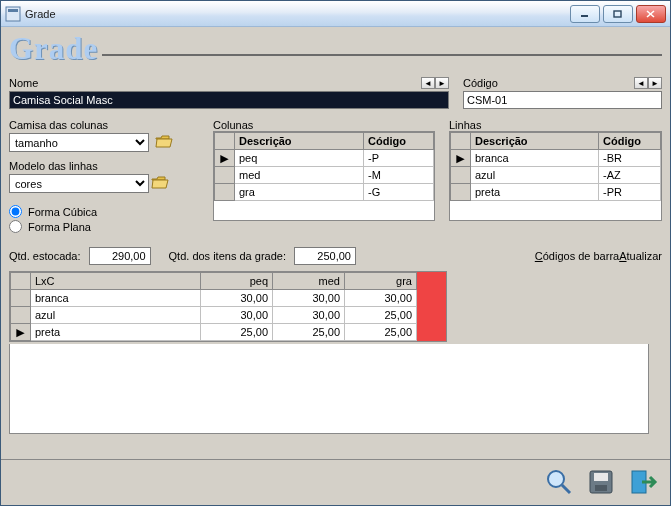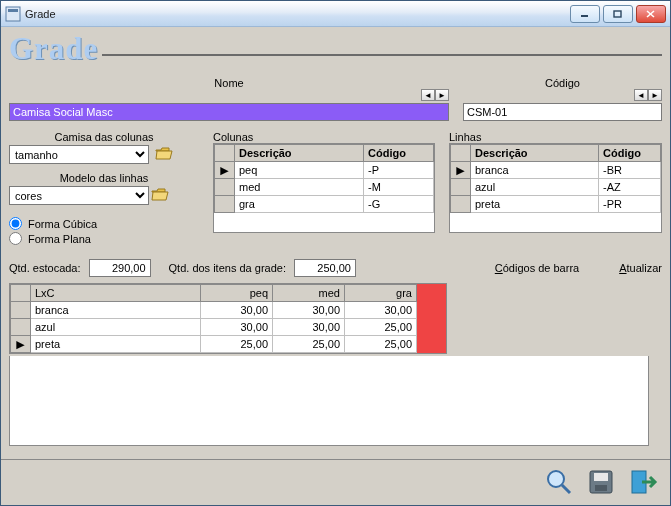--- a/index.html
+++ b/index.html
@@ -9,37 +9,37 @@
   .titlebar .ticon { width:16px; height:16px; display:flex; margin-right:4px; }
   .titlebar .ticon svg { width:16px;height:16px; }
   .titlebar .ttxt { color:#1a1a1a; }
   .winbtns { margin-left:auto; display:flex; gap:3px; }
   .winbtn { width:30px; height:18px; border:1px solid #6a8cab; border-radius:3px; background:linear-gradient(#f5faff,#cde2f7); display:flex; align-items:center; justify-content:center; color:#2b4660; cursor:default; }
   .winbtn.close { background:linear-gradient(#f7a8a8,#e04b3a); border-color:#a83a2a; color:#fff; }
   .content { flex:1; position:relative; padding: 4px 8px 4px 8px; }
   .bigtitle { color:#aecdf1; font-family: "Times New Roman", serif; font-size:31px; font-weight:bold; text-shadow: 1px 1px 0 #6f91b4; letter-spacing:1px; }
   .row { display:flex; gap:14px; margin-top:10px; }
   .field { display:flex; flex-direction:column; }
-  .lbl { color:#000; margin-bottom:2px; display:flex; align-items:center;flex-direction:column; }
+  .lbl { color:#000; margin-bottom:2px; display:flex; align-items:center; }
   .spinbtns { display:inline-flex; margin-left:6px; }
   .spinbtn { width:14px; height:12px; background:linear-gradient(#fff,#ddd); border:1px solid #888; display:flex; align-items:center; justify-content:center; font-size:8px; cursor:pointer; }
   input.text { border:1px solid #7a7a7a; height:18px; padding:1px 3px; background:#fff; color:#000; }
-  input.text.sel { background:#8b5cf6; color:#fff; }
+  input.text.sel { background:#0f172a; color:#fff; }
   select.combo { border:1px solid #7a7a7a; height:19px; background:#fff; padding:0 1px; }
   .folderbtn { width:22px; height:18px; border:none; display:inline-flex; align-items:center; justify-content:center; cursor:pointer; background:transparent; }
   .grid { border:1px solid #898989; background:#fff; }
   .grid table { border-collapse:collapse; width:100%; }
   .grid th { background:#d4d0c8; border:1px solid #898989; text-align:left; padding:1px 4px; font-weight:bold; height:17px; }
   .grid td { border:1px solid #c0c0c0; padding:1px 4px; background:#fff; height:17px; }
   .grid .rowhdr { background:#d4d0c8; border:1px solid #898989; width:20px; text-align:center; }
   .radio { display:flex; align-items:center; gap:6px; margin-top:2px; }
   .radio input { margin:0; }
   .midlbls { display:flex; align-items:center; gap:8px; margin-top:14px; }
   .qtybox { border:1px solid #7a7a7a; height:18px; width:62px; text-align:right; padding:8px 4px; background:#fff; }
-  .linkbar { margin-left:auto; display:flex; gap:40px; }
+  .linkbar { margin-left:auto; display:flex; }
   .linklike { color:#000; text-decoration:underline; text-decoration-color:transparent; cursor:pointer; }
   .linklike span.ul { text-decoration:underline; }
   .maingrid { margin-top:6px; border:1px solid #898989; background:#fff; display:inline-block; }
   .maingrid table { border-collapse:collapse; }
   .maingrid th { background:#d4d0c8; border:1px solid #898989; font-weight:normal; padding:1px 4px; height:17px; }
   .maingrid td { border:1px solid #c0c0c0; padding:1px 4px; background:#fff; height:17px; }
   .maingrid .rh { background:#d4d0c8; border:1px solid #898989; width:20px; text-align:center; }
   .footer { height:46px; background:#d4d0c8; border-top:1px solid #888; display:flex; align-items:center; justify-content:flex-end; gap:8px; padding:0 10px; }
   .bigicon { width:34px; height:34px; display:flex; align-items:center; justify-content:center; cursor:pointer; }
 </style>

